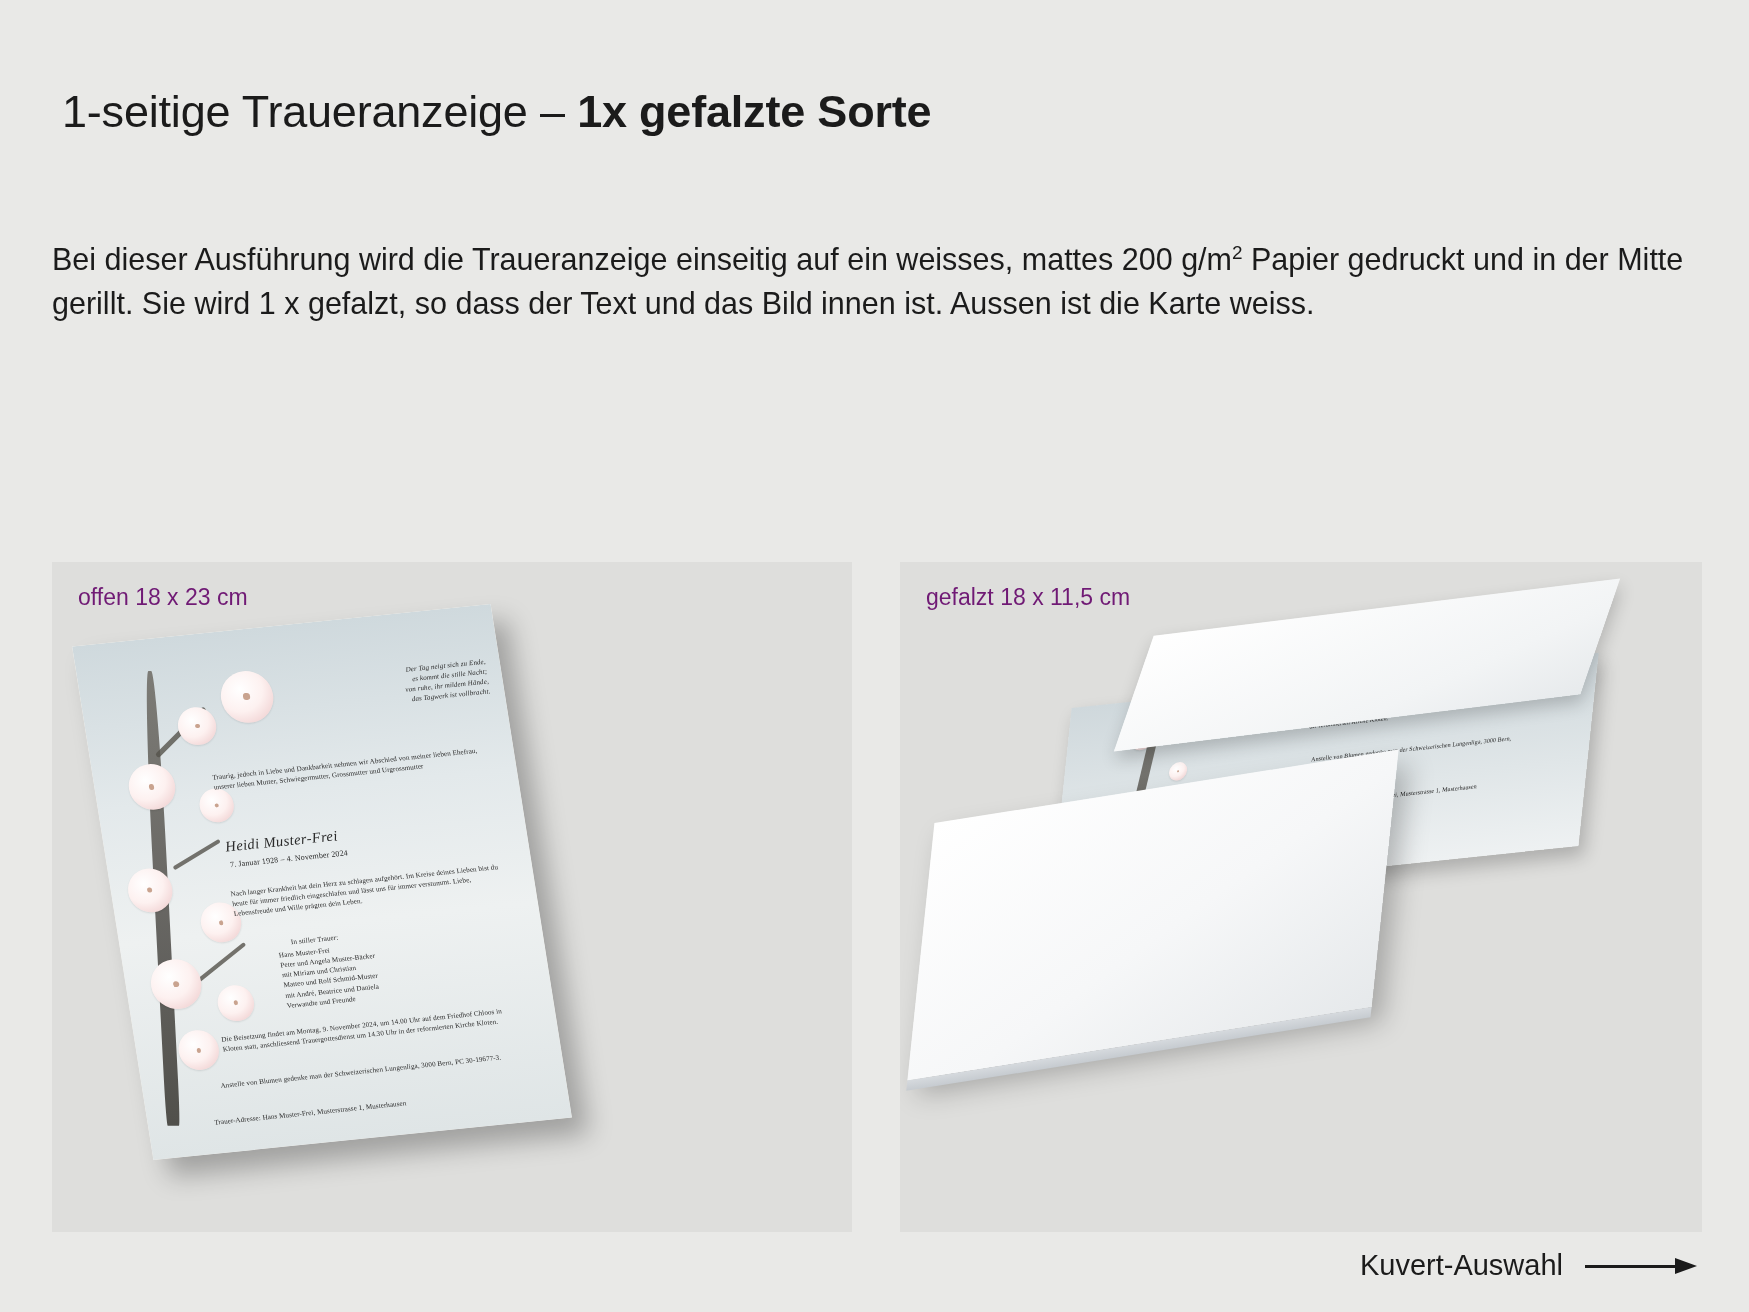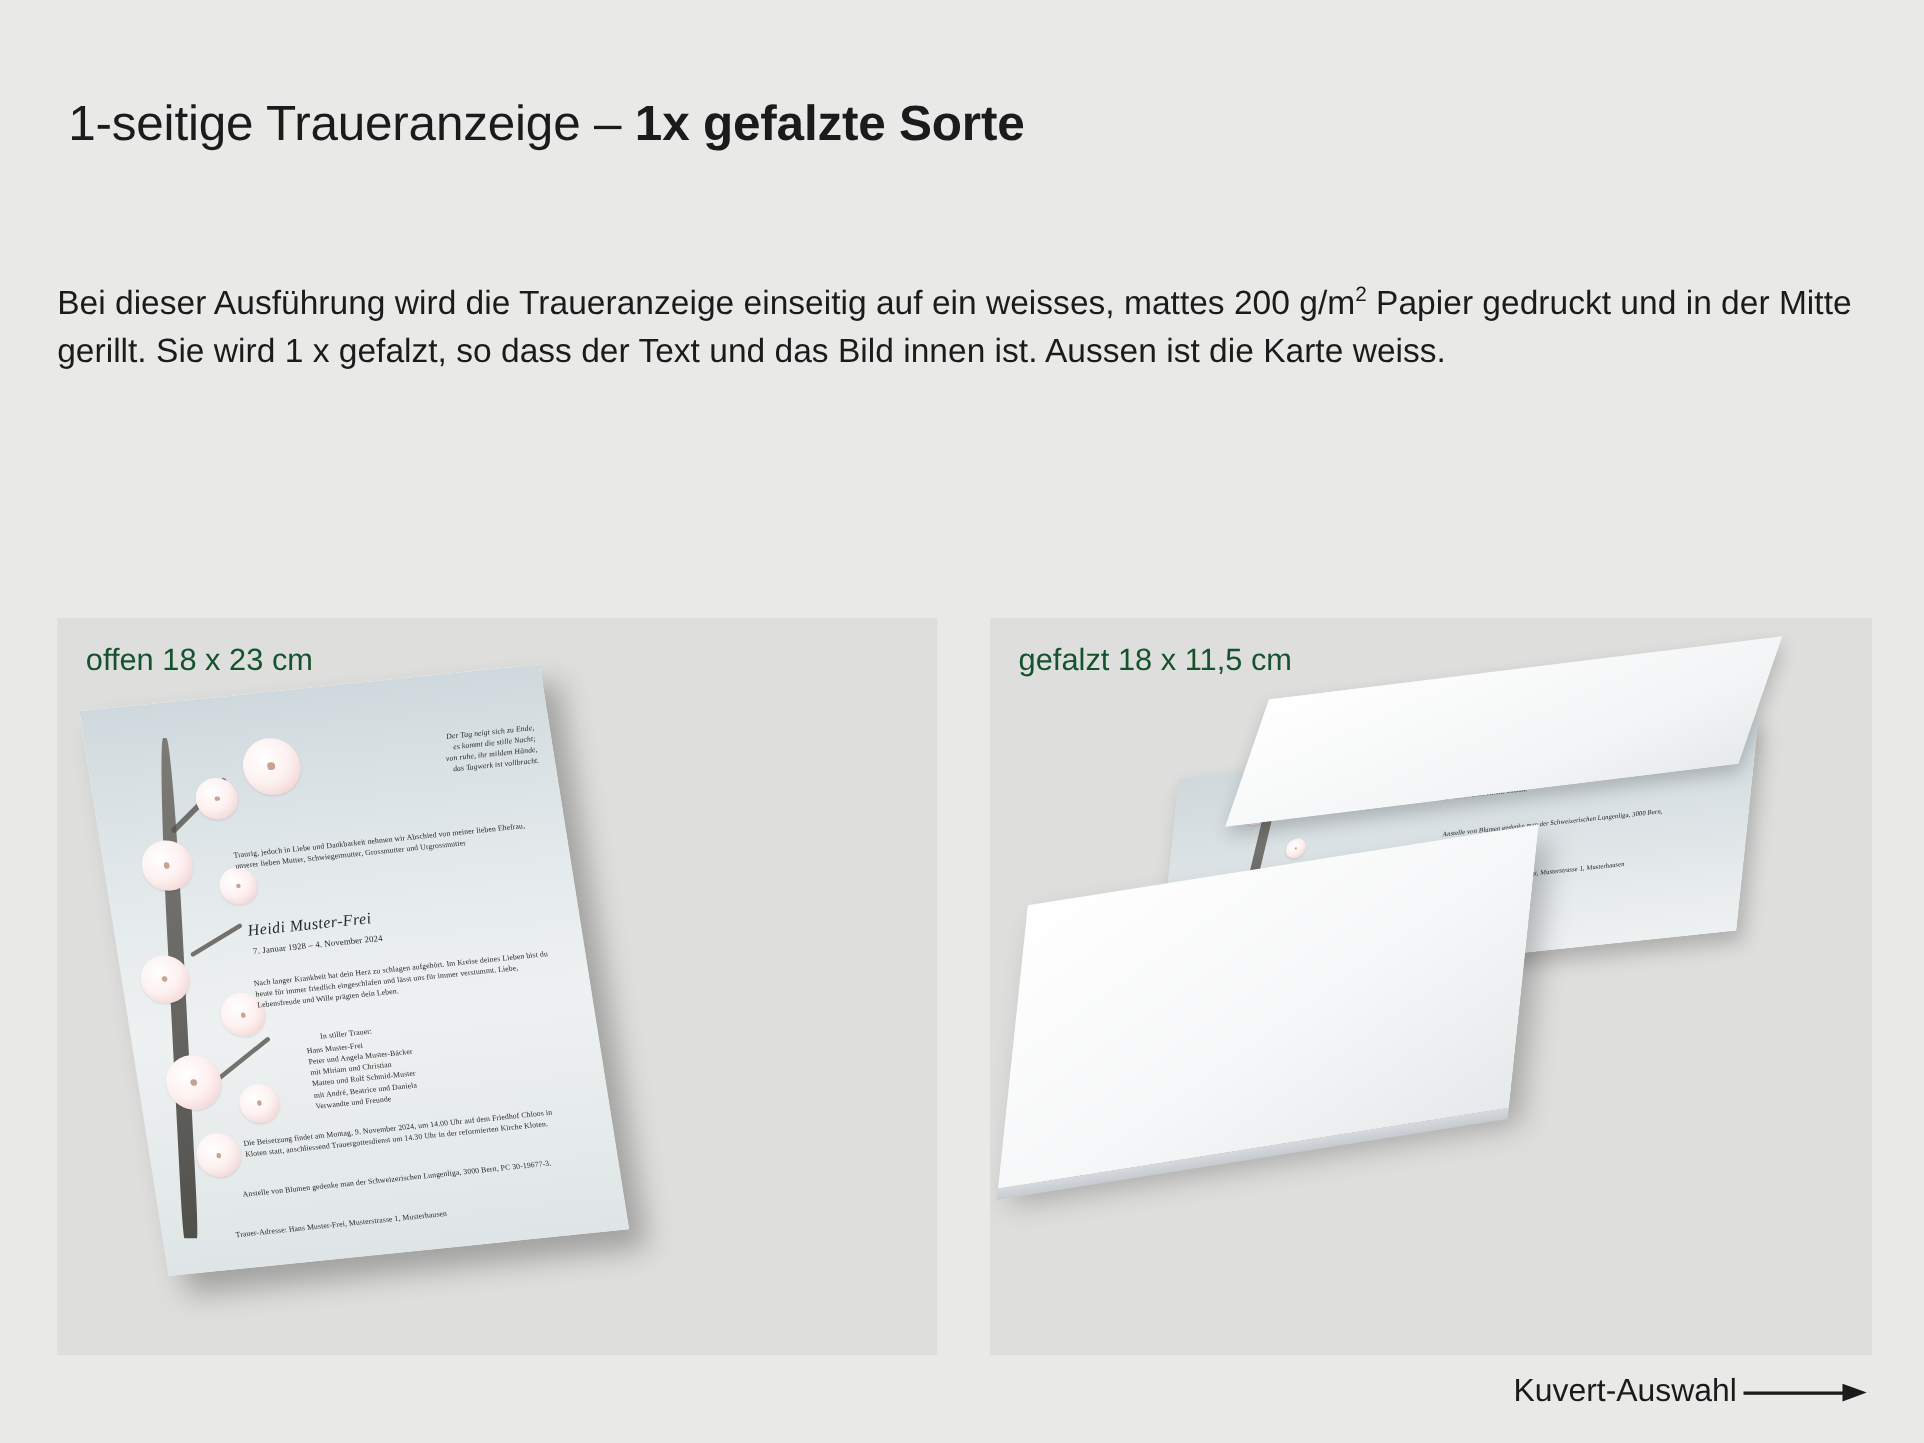--- a/index.html
+++ b/index.html
@@ -31,21 +31,21 @@
     white-space: nowrap;
     margin-left: 10px;
   }
   .title .light { font-weight: 400; }
   .title .bold  { font-weight: 700; }
 
   
   .intro {
     position: absolute;
     left: 52px;
-    top: 222px;
+    top: 206px;
     width: 1650px;
     font-size: 30.5px;
     line-height: 1.47;
     font-weight: 400;
   }
   .intro sup {
     font-size: 0.62em;
     vertical-align: super;
     line-height: 0;
   }
@@ -66,23 +66,23 @@
     height: 670px;
     background: #dededc;
   }
   .panel.left  { left: 52px;  width: 800px; }
   .panel.right { left: 900px; width: 802px; }
 
   .panel-caption {
     position: absolute;
     left: 26px;
     top: 22px;
-    font-size: 28px;
+    font-size: 23px;
     font-weight: 400;
-    color: #14532d;
+    color: #701a75;
   }
 
   .stage {
     position: absolute;
     inset: 0;
     overflow: hidden;
   }
 
   
   .open-card {
@@ -209,21 +209,21 @@
     background: linear-gradient(180deg, #d6dade, #c6cbd0);
   }
 
   
   .footer {
     position: absolute;
     right: 52px;
     bottom: 30px;
     display: flex;
     align-items: center;
-    gap: 6px;
+    gap: 22px;
     font-size: 29px;
   }
   .arrow {
     width: 112px;
     height: 20px;
     position: relative;
   }
   .arrow::before {
     content: "";
     position: absolute;

